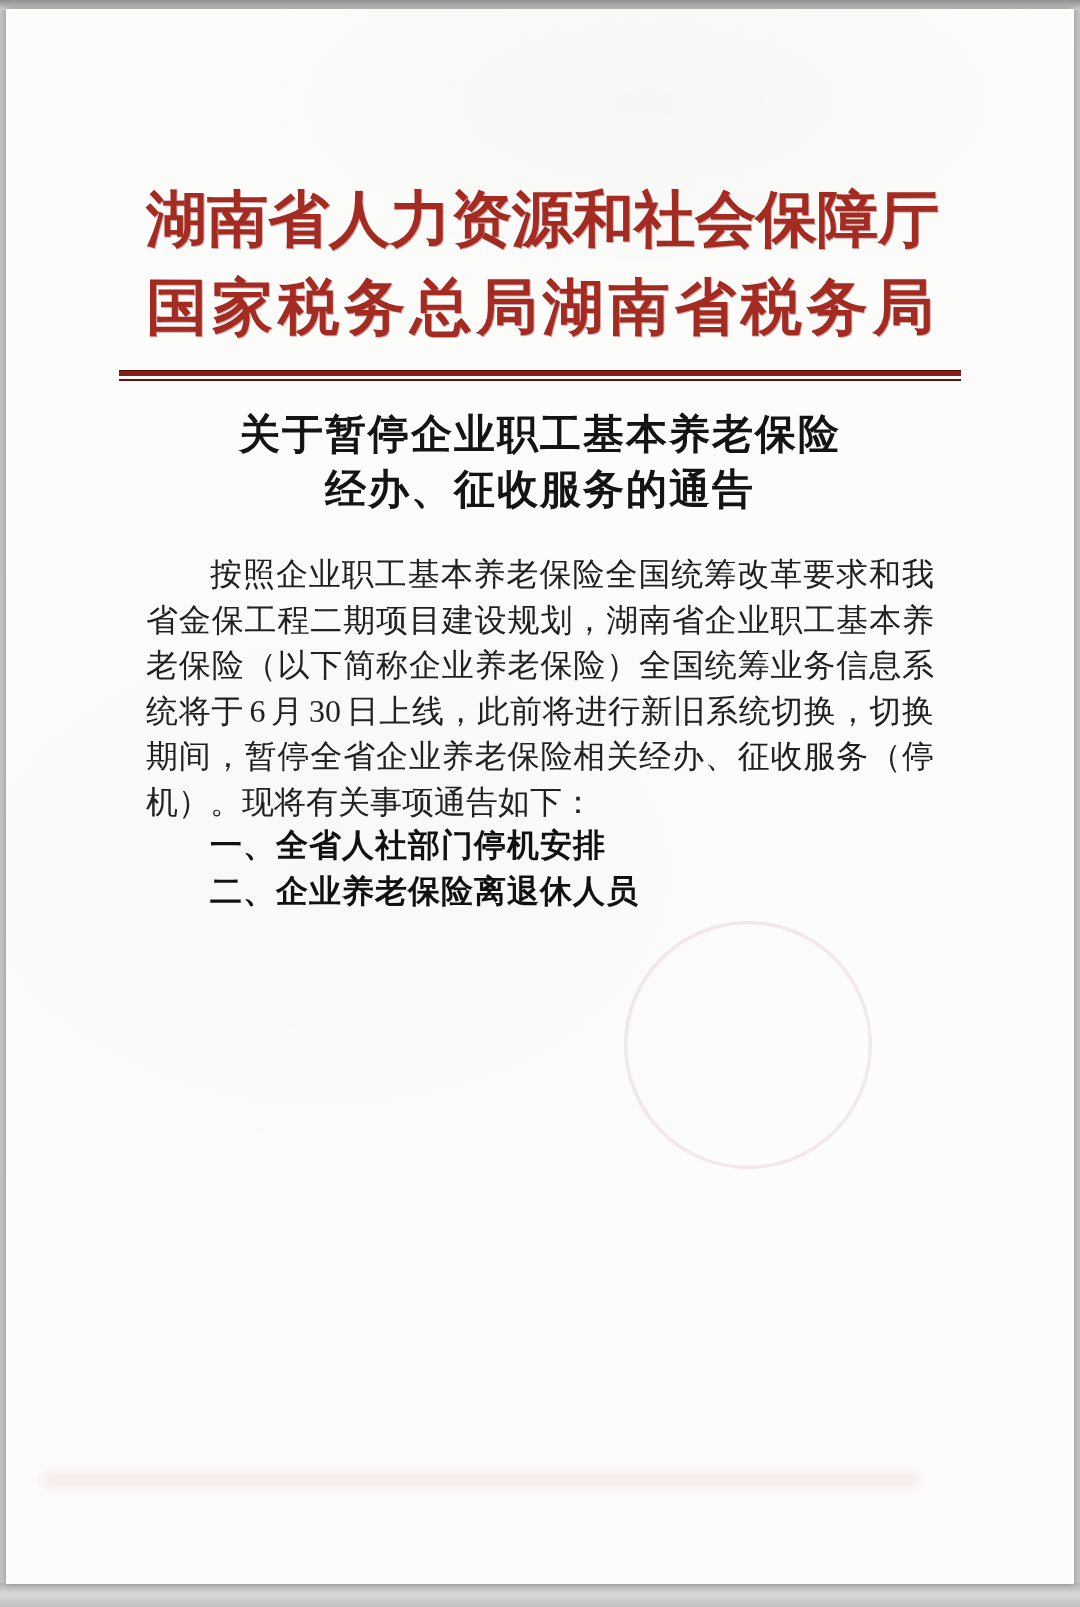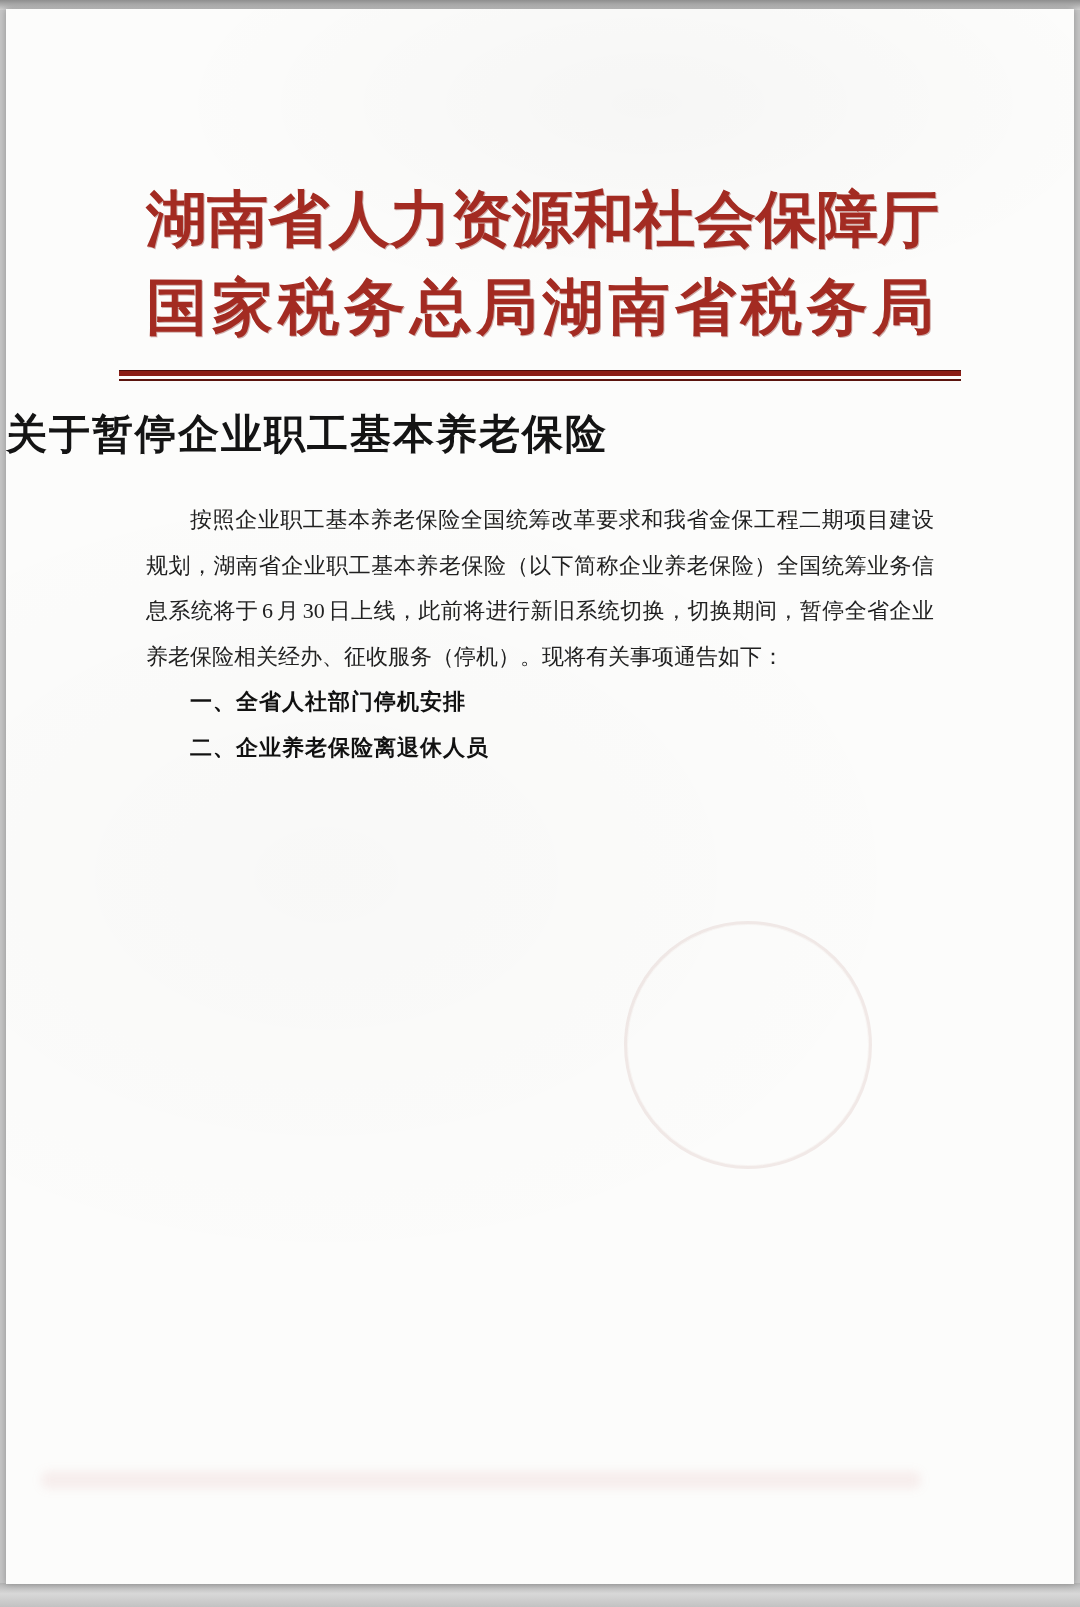--- a/index.html
+++ b/index.html
@@ -26,30 +26,30 @@
     font-size: 61px; font-weight: 900; line-height: 1;
     text-shadow: 1px 1px 0 rgba(120,20,15,0.35);
     font-family: "Liberation Serif", "DejaVu Serif", serif; }
 
   
   .rule { margin: 19px auto 0; width: 842px; }
   .rule-thick { height: 6px; background: #8a1d15; border-top: 1px solid #4d0f0a; }
   .rule-thin { height: 2px; margin-top: 3px; background: #5b140e; }
 
   
-  .doc-title { margin: 26px auto 0; text-align: left; color: #141414; }
+  .doc-title { margin: 26px auto 0; text-align: center; color: #141414; }
   .title-line { display: block; font-size: 41px; line-height: 55px; font-weight: 700;
     letter-spacing: 2px; font-family: "Liberation Serif", "DejaVu Serif", serif; }
 
   
-  .body-text { margin: 35px auto 0; width: 788px; font-size: 22px; line-height: 45.5px;
+  .body-text { margin: 35px auto 0; width: 788px; font-size: 32px; line-height: 45.5px;
     color: #212121; text-align: justify; word-spacing: -0.1em; }
   .para { text-indent: 2em; margin: 0; }
   .para.heading { font-weight: 700; color: #111;
-    font-family: Liberation Serif, serif; letter-spacing: 1px; }
+    font-family: Liberation Mono, monospace; letter-spacing: 1px; }
 
   
   .stamp-ghost { position: absolute; left: 618px; top: 912px; width: 248px; height: 248px;
     border-radius: 50%; border: 3px solid rgba(168,112,100,0.13);
     box-shadow: inset 0 0 0 1px rgba(168,112,100,0.05); }
   .ink-bleed { position: absolute; left: 35px; top: 1462px; width: 880px; height: 18px;
     background: rgba(205,120,115,0.10); filter: blur(5px); border-radius: 8px; }
 </style>
 </head>
 <body>
@@ -89,20 +89,21 @@
         </div>
     </div>
 
     <div class="rule">
       <div class="rule-thick"></div>
       <div class="rule-thin"></div>
     </div>
 
     <h1 class="doc-title">
       <span class="title-line">关于暂停企业职工基本养老保险</span>
+      <span class="title-line">经办、征收服务的通告</span>
     </h1>
 
     <div class="body-text">
       <p class="para">按照企业职工基本养老保险全国统筹改革要求和我省金保工程二期项目建设规划，湖南省企业职工基本养老保险（以下简称企业养老保险）全国统筹业务信息系统将于 6 月 30 日上线，此前将进行新旧系统切换，切换期间，暂停全省企业养老保险相关经办、征收服务（停机）。现将有关事项通告如下：</p>
       <p class="para heading">一、全省人社部门停机安排</p>
       <p class="para heading">二、企业养老保险离退休人员</p>
     </div>
 
     <div class="stamp-ghost"></div>
     <div class="ink-bleed"></div>

